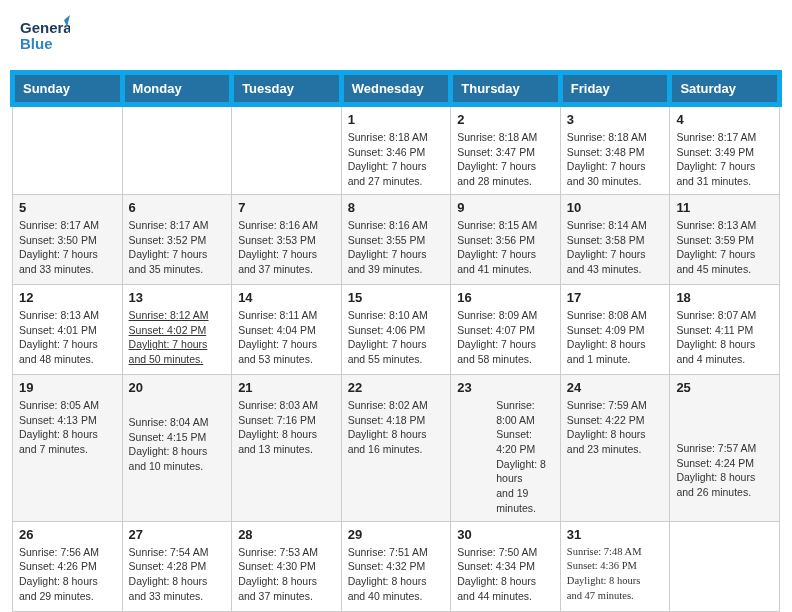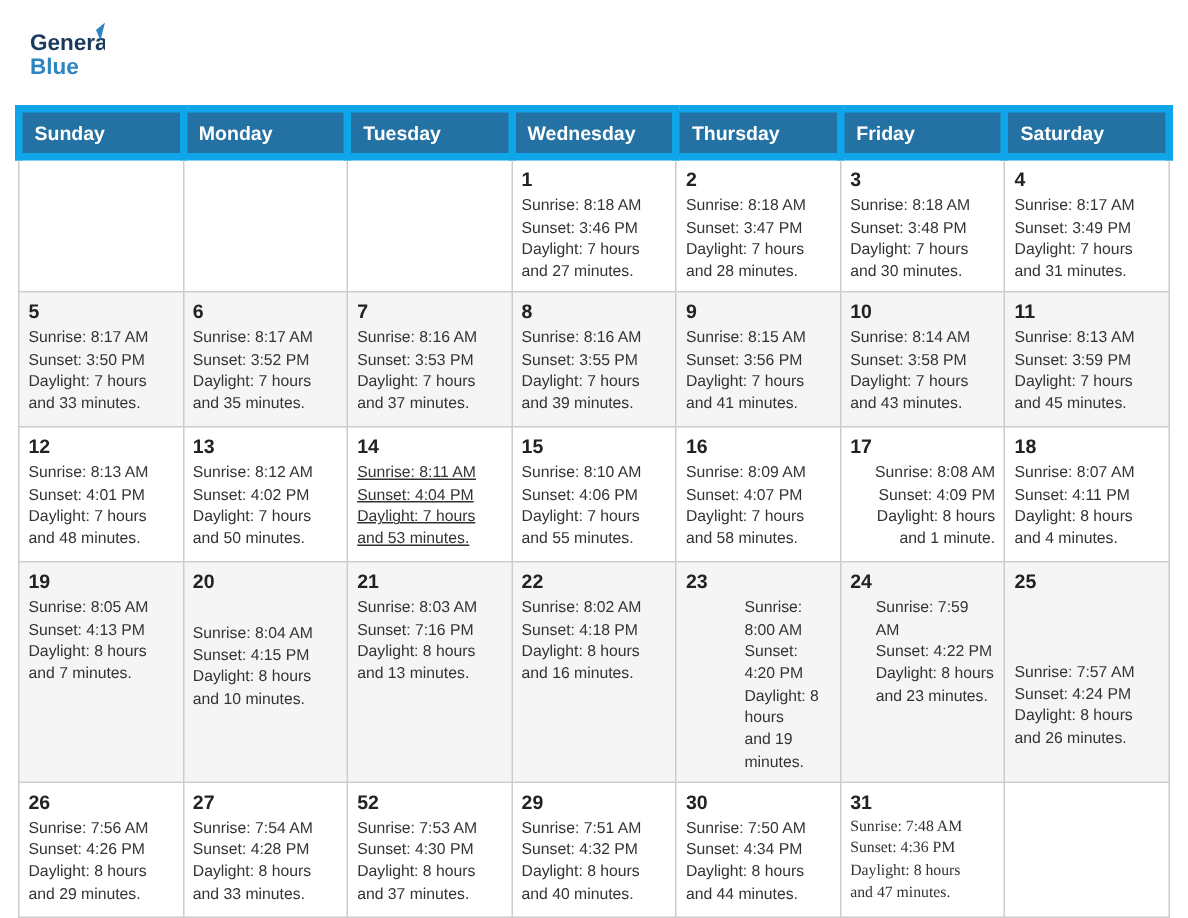--- a/index.html
+++ b/index.html
@@ -192,49 +192,49 @@
       <tr>
         <td>
           <div class="day-number">12</div>
           <div class="day-info" style="white-space: pre-line;">Sunrise: 8:13 AM
 Sunset: 4:01 PM
 Daylight: 7 hours
 and 48 minutes.</div>
         </td>
         <td>
           <div class="day-number">13</div>
-          <div class="day-info" style="white-space: pre-line;">Sunrise: 8:12 AM
+          <div class="day-info" style="white-space: pre-line; text-decoration: underline;">Sunrise: 8:12 AM
 Sunset: 4:02 PM
 Daylight: 7 hours
 and 50 minutes.</div>
         </td>
         <td>
           <div class="day-number">14</div>
-          <div class="day-info" style="white-space: pre-line; text-decoration: underline;">Sunrise: 8:11 AM
+          <div class="day-info" style="white-space: pre-line;">Sunrise: 8:11 AM
 Sunset: 4:04 PM
 Daylight: 7 hours
 and 53 minutes.</div>
         </td>
         <td>
           <div class="day-number">15</div>
           <div class="day-info" style="white-space: pre-line;">Sunrise: 8:10 AM
 Sunset: 4:06 PM
 Daylight: 7 hours
 and 55 minutes.</div>
         </td>
         <td>
           <div class="day-number">16</div>
           <div class="day-info" style="white-space: pre-line;">Sunrise: 8:09 AM
 Sunset: 4:07 PM
 Daylight: 7 hours
 and 58 minutes.</div>
         </td>
         <td>
           <div class="day-number">17</div>
-          <div class="day-info" style="white-space: pre-line; text-align: right;">Sunrise: 8:08 AM
+          <div class="day-info" style="white-space: pre-line;">Sunrise: 8:08 AM
 Sunset: 4:09 PM
 Daylight: 8 hours
 and 1 minute.</div>
         </td>
         <td>
           <div class="day-number">18</div>
           <div class="day-info" style="white-space: pre-line;">Sunrise: 8:07 AM
 Sunset: 4:11 PM
 Daylight: 8 hours
 and 4 minutes.</div>
@@ -271,21 +271,21 @@
         </td>
         <td>
           <div class="day-number">23</div>
           <div class="day-info" style="white-space: pre-line; margin-left: 39px;">Sunrise: 8:00 AM
 Sunset: 4:20 PM
 Daylight: 8 hours
 and 19 minutes.</div>
         </td>
         <td>
           <div class="day-number">24</div>
-          <div class="day-info" style="white-space: pre-line; margin-left: 17px;">Sunrise: 7:59 AM
+          <div class="day-info" style="white-space: pre-line;">Sunrise: 7:59 AM
 Sunset: 4:22 PM
 Daylight: 8 hours
 and 23 minutes.</div>
         </td>
         <td>
           <div class="day-number">25</div>
           <div class="day-info" style="white-space: pre-line; margin-top: 46px;">Sunrise: 7:57 AM
 Sunset: 4:24 PM
 Daylight: 8 hours
 and 26 minutes.</div>
@@ -300,21 +300,21 @@
 and 29 minutes.</div>
         </td>
         <td>
           <div class="day-number">27</div>
           <div class="day-info" style="white-space: pre-line;">Sunrise: 7:54 AM
 Sunset: 4:28 PM
 Daylight: 8 hours
 and 33 minutes.</div>
         </td>
         <td>
-          <div class="day-number">52</div>
+          <div class="day-number">28</div>
           <div class="day-info" style="white-space: pre-line;">Sunrise: 7:53 AM
 Sunset: 4:30 PM
 Daylight: 8 hours
 and 37 minutes.</div>
         </td>
         <td>
           <div class="day-number">29</div>
           <div class="day-info" style="white-space: pre-line;">Sunrise: 7:51 AM
 Sunset: 4:32 PM
 Daylight: 8 hours

